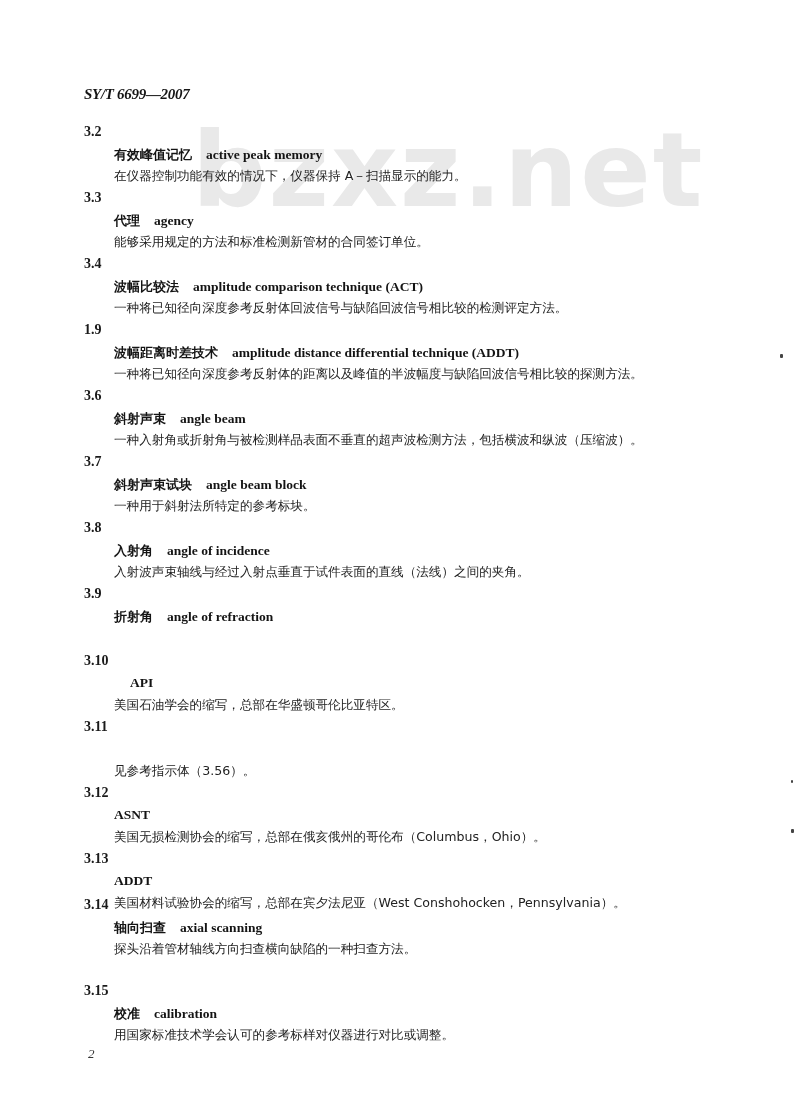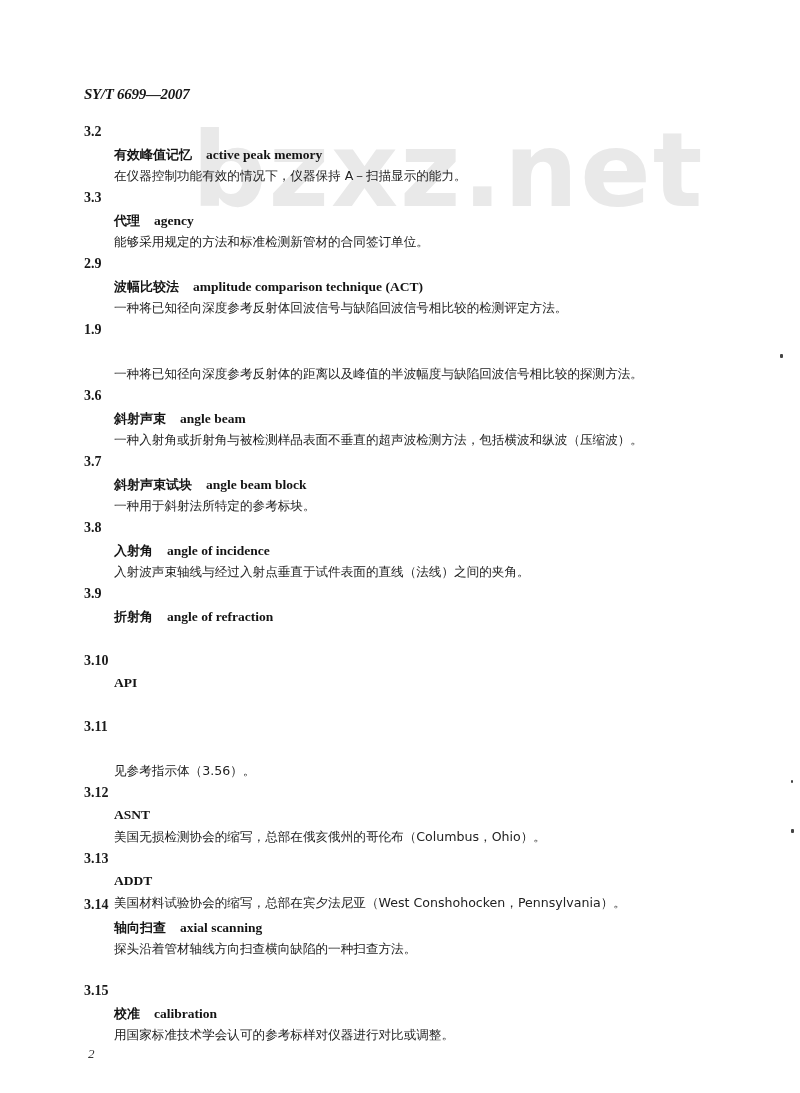--- a/index.html
+++ b/index.html
@@ -117,26 +117,27 @@
     <div class="entry-number">3.2</div>
     <div class="entry-term"><span class="term-zh">有效峰值记忆</span><span class="term-en">active peak memory</span></div>
     <div class="entry-def">在仪器控制功能有效的情况下，仪器保持 A－扫描显示的能力。</div>
   </div>
   <div class="entry" style="top:190px">
     <div class="entry-number">3.3</div>
     <div class="entry-term"><span class="term-zh">代理</span><span class="term-en">agency</span></div>
     <div class="entry-def">能够采用规定的方法和标准检测新管材的合同签订单位。</div>
   </div>
   <div class="entry" style="top:256px">
-    <div class="entry-number">2.9</div>
+    <div class="entry-number">3.4</div>
     <div class="entry-term"><span class="term-zh">波幅比较法</span><span class="term-en">amplitude comparison technique (ACT)</span></div>
     <div class="entry-def">一种将已知径向深度参考反射体回波信号与缺陷回波信号相比较的检测评定方法。</div>
   </div>
   <div class="entry" style="top:322px">
     <div class="entry-number">1.9</div>
+    <div class="entry-term"><span class="term-zh">波幅距离时差技术</span><span class="term-en">amplitude distance differential technique (ADDT)</span></div>
     <div class="entry-def">一种将已知径向深度参考反射体的距离以及峰值的半波幅度与缺陷回波信号相比较的探测方法。</div>
   </div>
   <div class="entry" style="top:388px">
     <div class="entry-number">3.6</div>
     <div class="entry-term"><span class="term-zh">斜射声束</span><span class="term-en">angle beam</span></div>
     <div class="entry-def">一种入射角或折射角与被检测样品表面不垂直的超声波检测方法，包括横波和纵波（压缩波）。</div>
   </div>
   <div class="entry" style="top:454px">
     <div class="entry-number">3.7</div>
     <div class="entry-term"><span class="term-zh">斜射声束试块</span><span class="term-en">angle beam block</span></div>
@@ -146,21 +147,22 @@
     <div class="entry-number">3.8</div>
     <div class="entry-term"><span class="term-zh">入射角</span><span class="term-en">angle of incidence</span></div>
     <div class="entry-def">入射波声束轴线与经过入射点垂直于试件表面的直线（法线）之间的夹角。</div>
   </div>
   <div class="entry" style="top:586px">
     <div class="entry-number">3.9</div>
     <div class="entry-term"><span class="term-zh">折射角</span><span class="term-en">angle of refraction</span></div>
   </div>
   <div class="entry" style="top:653px">
     <div class="entry-number">3.10</div>
-    <div class="entry-term"><span class="term-zh"></span><span class="term-en" style="margin-left:0">API</span></div>
+    <div class="entry-term"><span class="term-zh"></span><span class="term-en" style="margin-left:16px">API</span></div>
+    <div class="entry-def">美国石油学会的缩写，总部在华盛顿哥伦比亚特区。</div>
   </div>
   <div class="entry" style="top:719px">
     <div class="entry-number">3.11</div>
     <div class="entry-def">见参考指示体（3.56）。</div>
   </div>
   <div class="entry" style="top:785px">
     <div class="entry-number">3.12</div>
     <div class="entry-term"><span class="term-zh"></span><span class="term-en" style="margin-left:0">ASNT</span></div>
     <div class="entry-def">美国无损检测协会的缩写，总部在俄亥俄州的哥伦布（Columbus，Ohio）。</div>
   </div>

